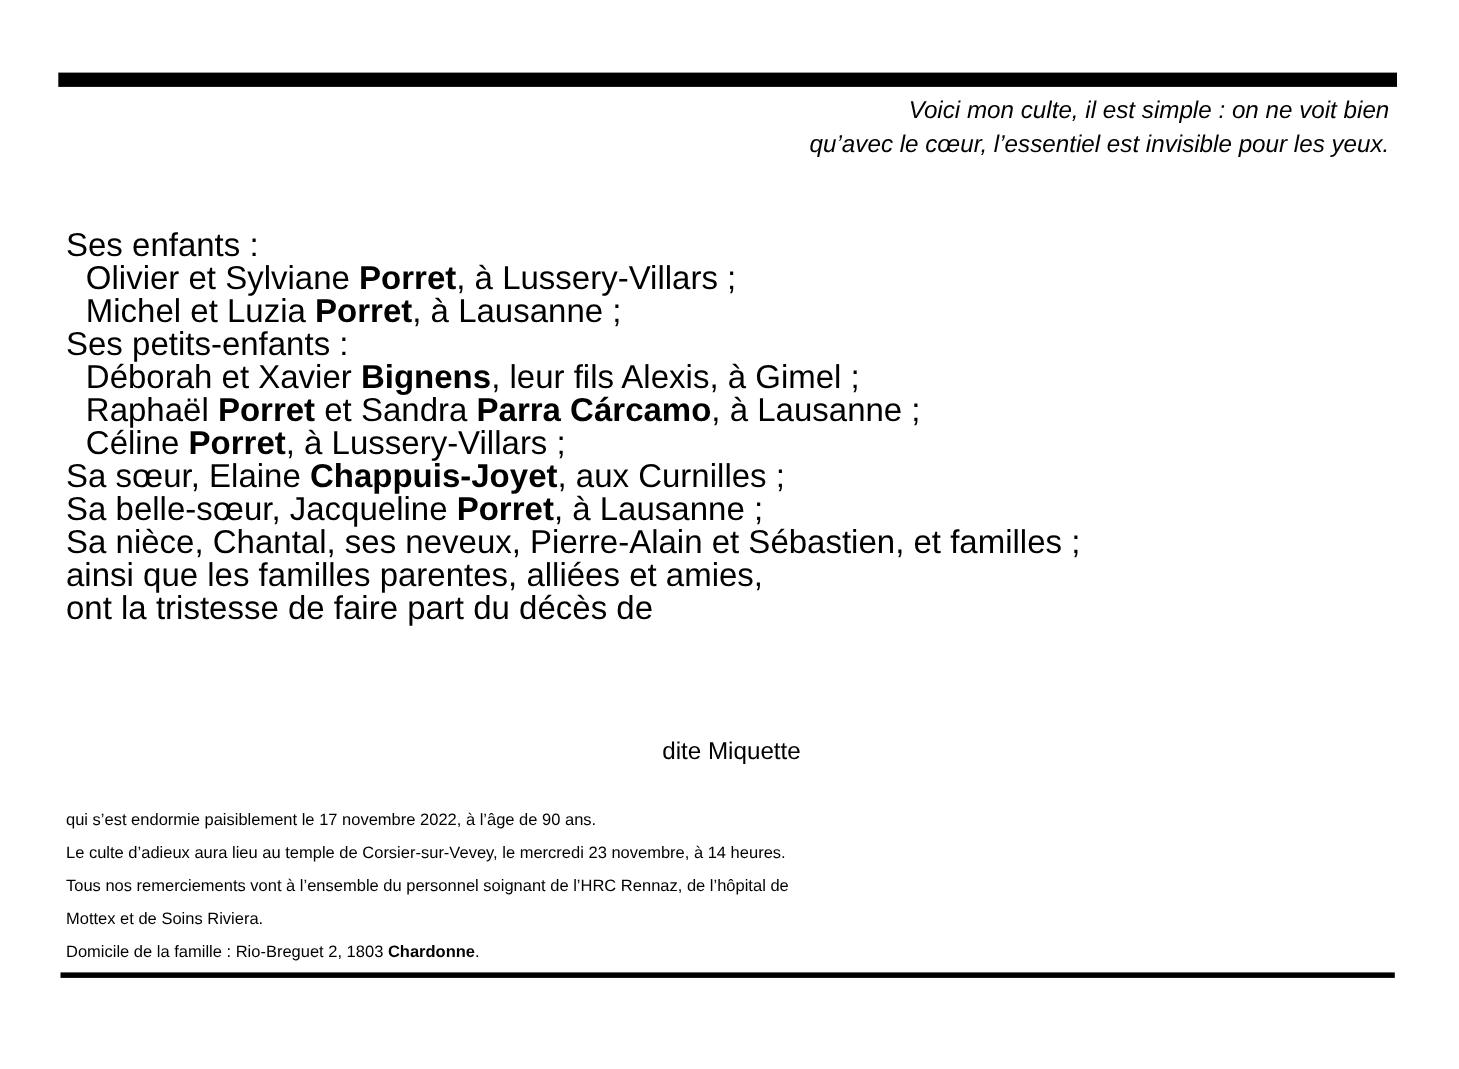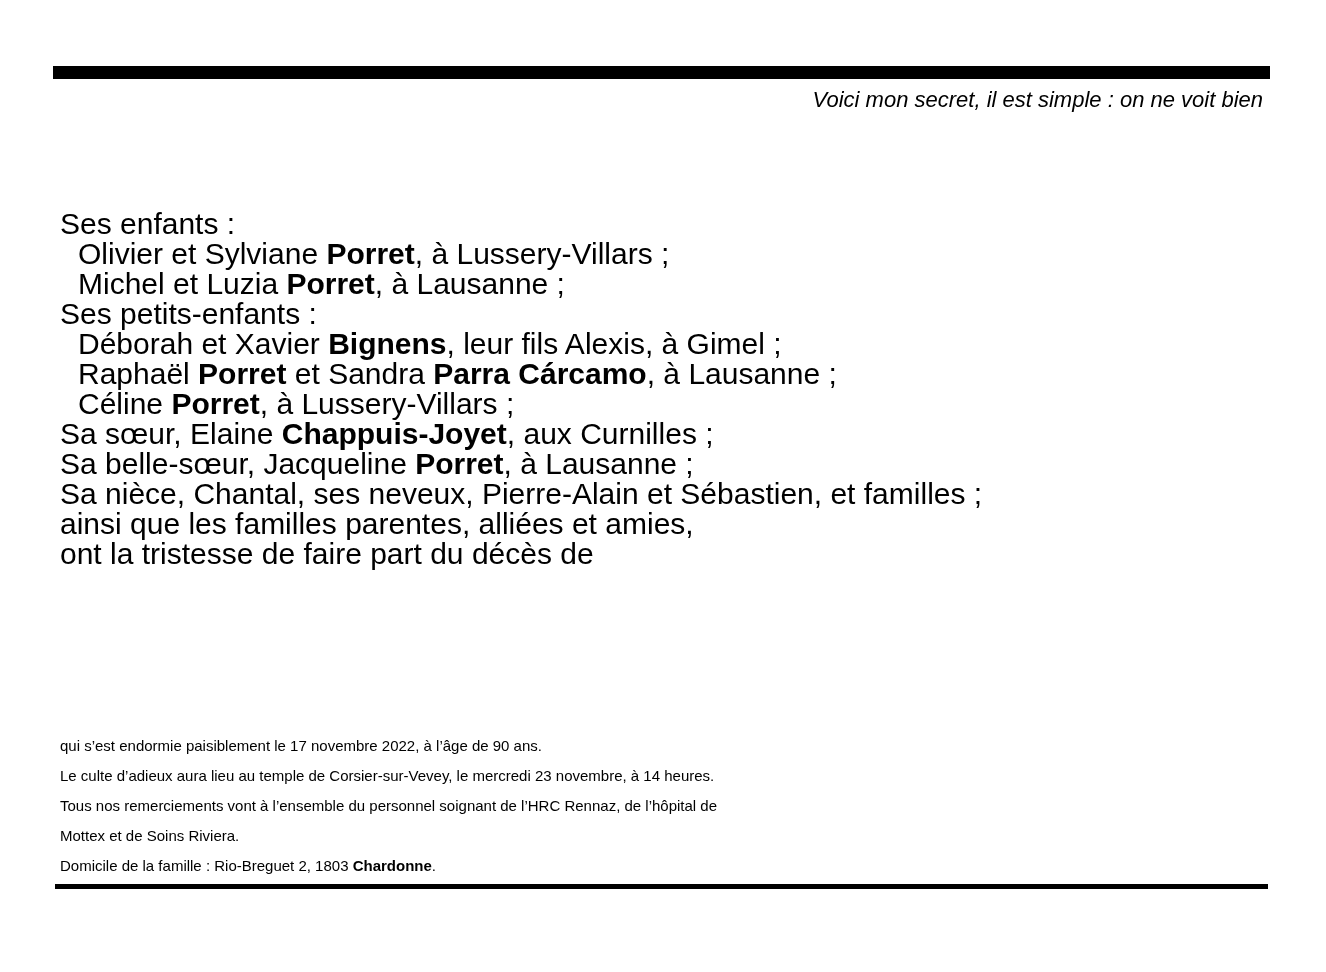--- a/index.html
+++ b/index.html
@@ -84,23 +84,24 @@
     line-height: 30px;
   }
 </style>
 </head>
 <body>
 
 <div class="page">
 
   <div class="rule rule-top"></div>
 
-  <div class="quote"><div class="line"><span>Voici mon secret, il est simple : on ne voit bien</span></div></div>
+  <div class="quote"><div class="line"><span>Voici mon culte, il est simple : on ne voit bien</span></div><div class="line"><span>qu’avec le cœur, l’essentiel est invisible pour les yeux.</span></div></div>
 
   <div class="family"><div class="line"><span>Ses enfants :</span></div><div class="line indent"><span>Olivier et Sylviane </span><span class="b">Porret</span><span>, à Lussery-Villars ;</span></div><div class="line indent"><span>Michel et Luzia </span><span class="b">Porret</span><span>, à Lausanne ;</span></div><div class="line"><span>Ses petits-enfants :</span></div><div class="line indent"><span>Déborah et Xavier </span><span class="b">Bignens</span><span>, leur fils Alexis, à Gimel ;</span></div><div class="line indent"><span>Raphaël </span><span class="b">Porret</span><span> et Sandra </span><span class="b">Parra Cárcamo</span><span>, à Lausanne ;</span></div><div class="line indent"><span>Céline </span><span class="b">Porret</span><span>, à Lussery-Villars ;</span></div><div class="line"><span>Sa sœur, Elaine </span><span class="b">Chappuis-Joyet</span><span>, aux Curnilles ;</span></div><div class="line"><span>Sa belle-sœur, Jacqueline </span><span class="b">Porret</span><span>, à Lausanne ;</span></div><div class="line"><span>Sa nièce, Chantal, ses neveux, Pierre-Alain et Sébastien, et familles ;</span></div><div class="line"><span>ainsi que les familles parentes, alliées et amies,</span></div><div class="line"><span>ont la tristesse de faire part du décès de</span></div></div>
 
 
+  <div class="deceased-subtitle">dite Miquette</div>
 
   <div class="details"><div class="line"><span>qui s’est endormie paisiblement le 17 novembre 2022, à l’âge de 90 ans.</span></div><div class="line"><span>Le culte d’adieux aura lieu au temple de Corsier-sur-Vevey, le mercredi 23 novembre, à 14 heures.</span></div><div class="line"><span>Tous nos remerciements vont à l’ensemble du personnel soignant de l’HRC Rennaz, de l’hôpital de</span></div><div class="line"><span>Mottex et de Soins Riviera.</span></div><div class="line"><span>Domicile de la famille : Rio-Breguet 2, 1803 </span><span class="b">Chardonne</span><span>.</span></div></div>
 
   <div class="rule rule-bottom"></div>
 
 </div>
 
 </body></html>

